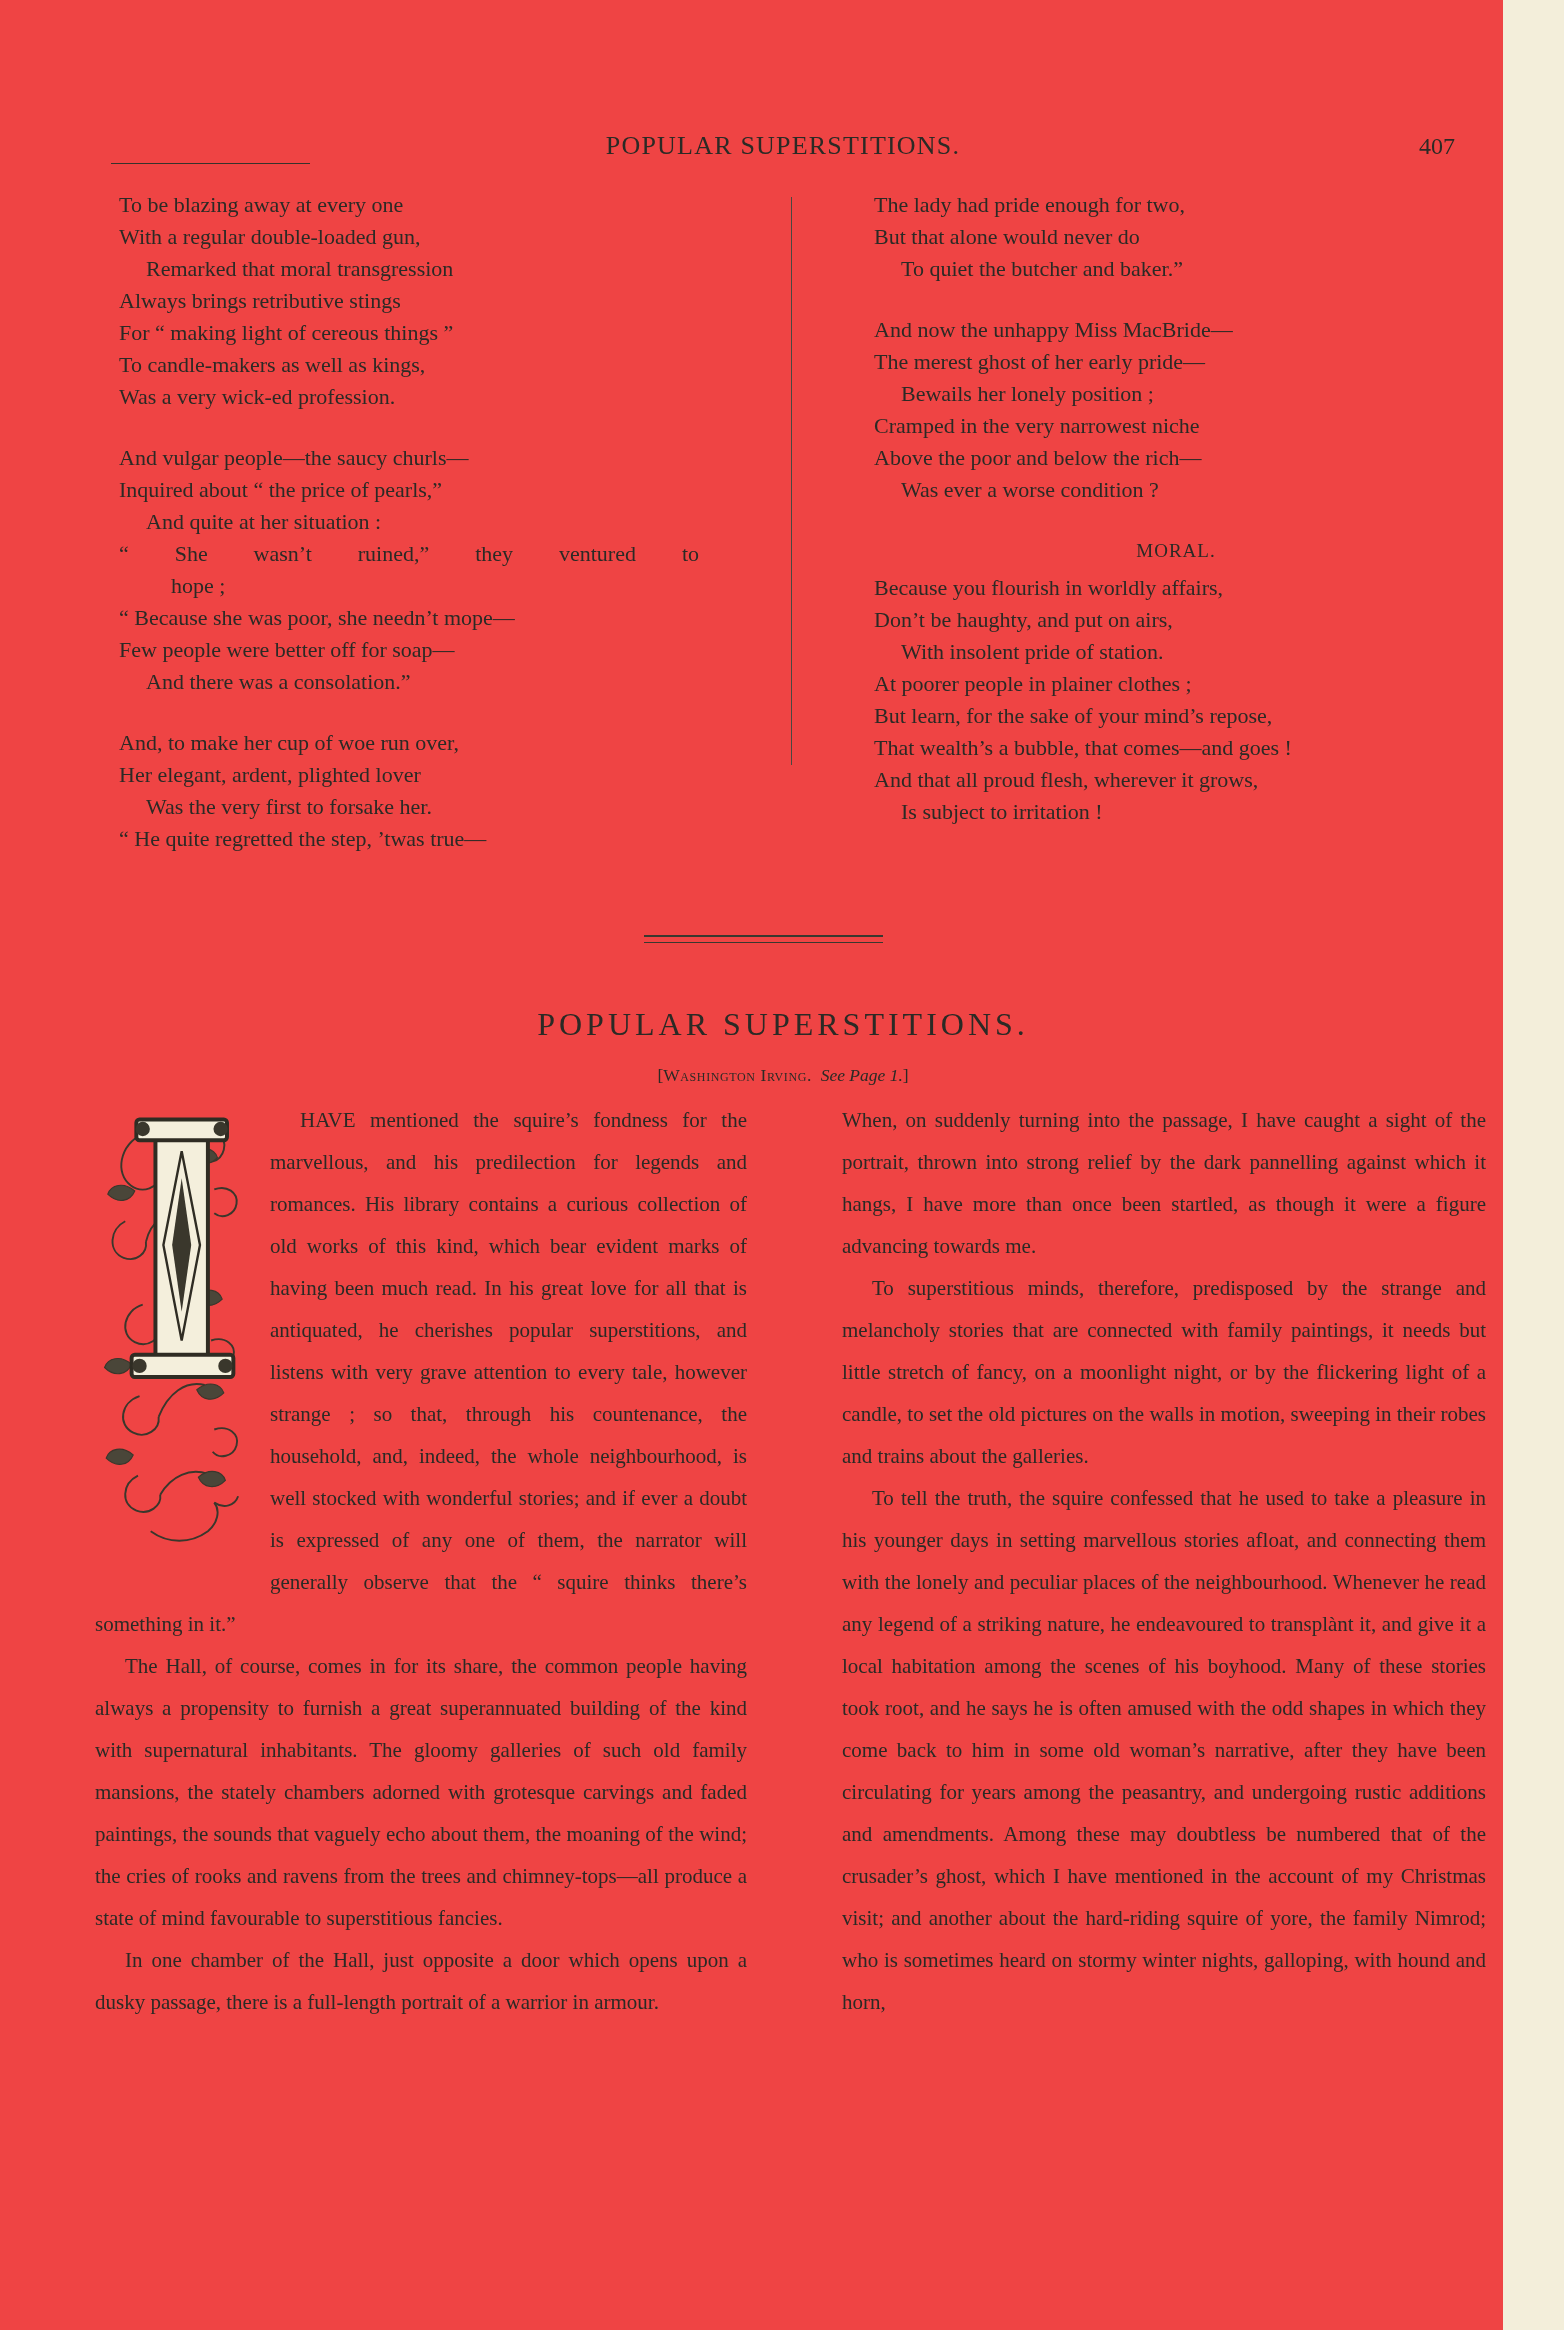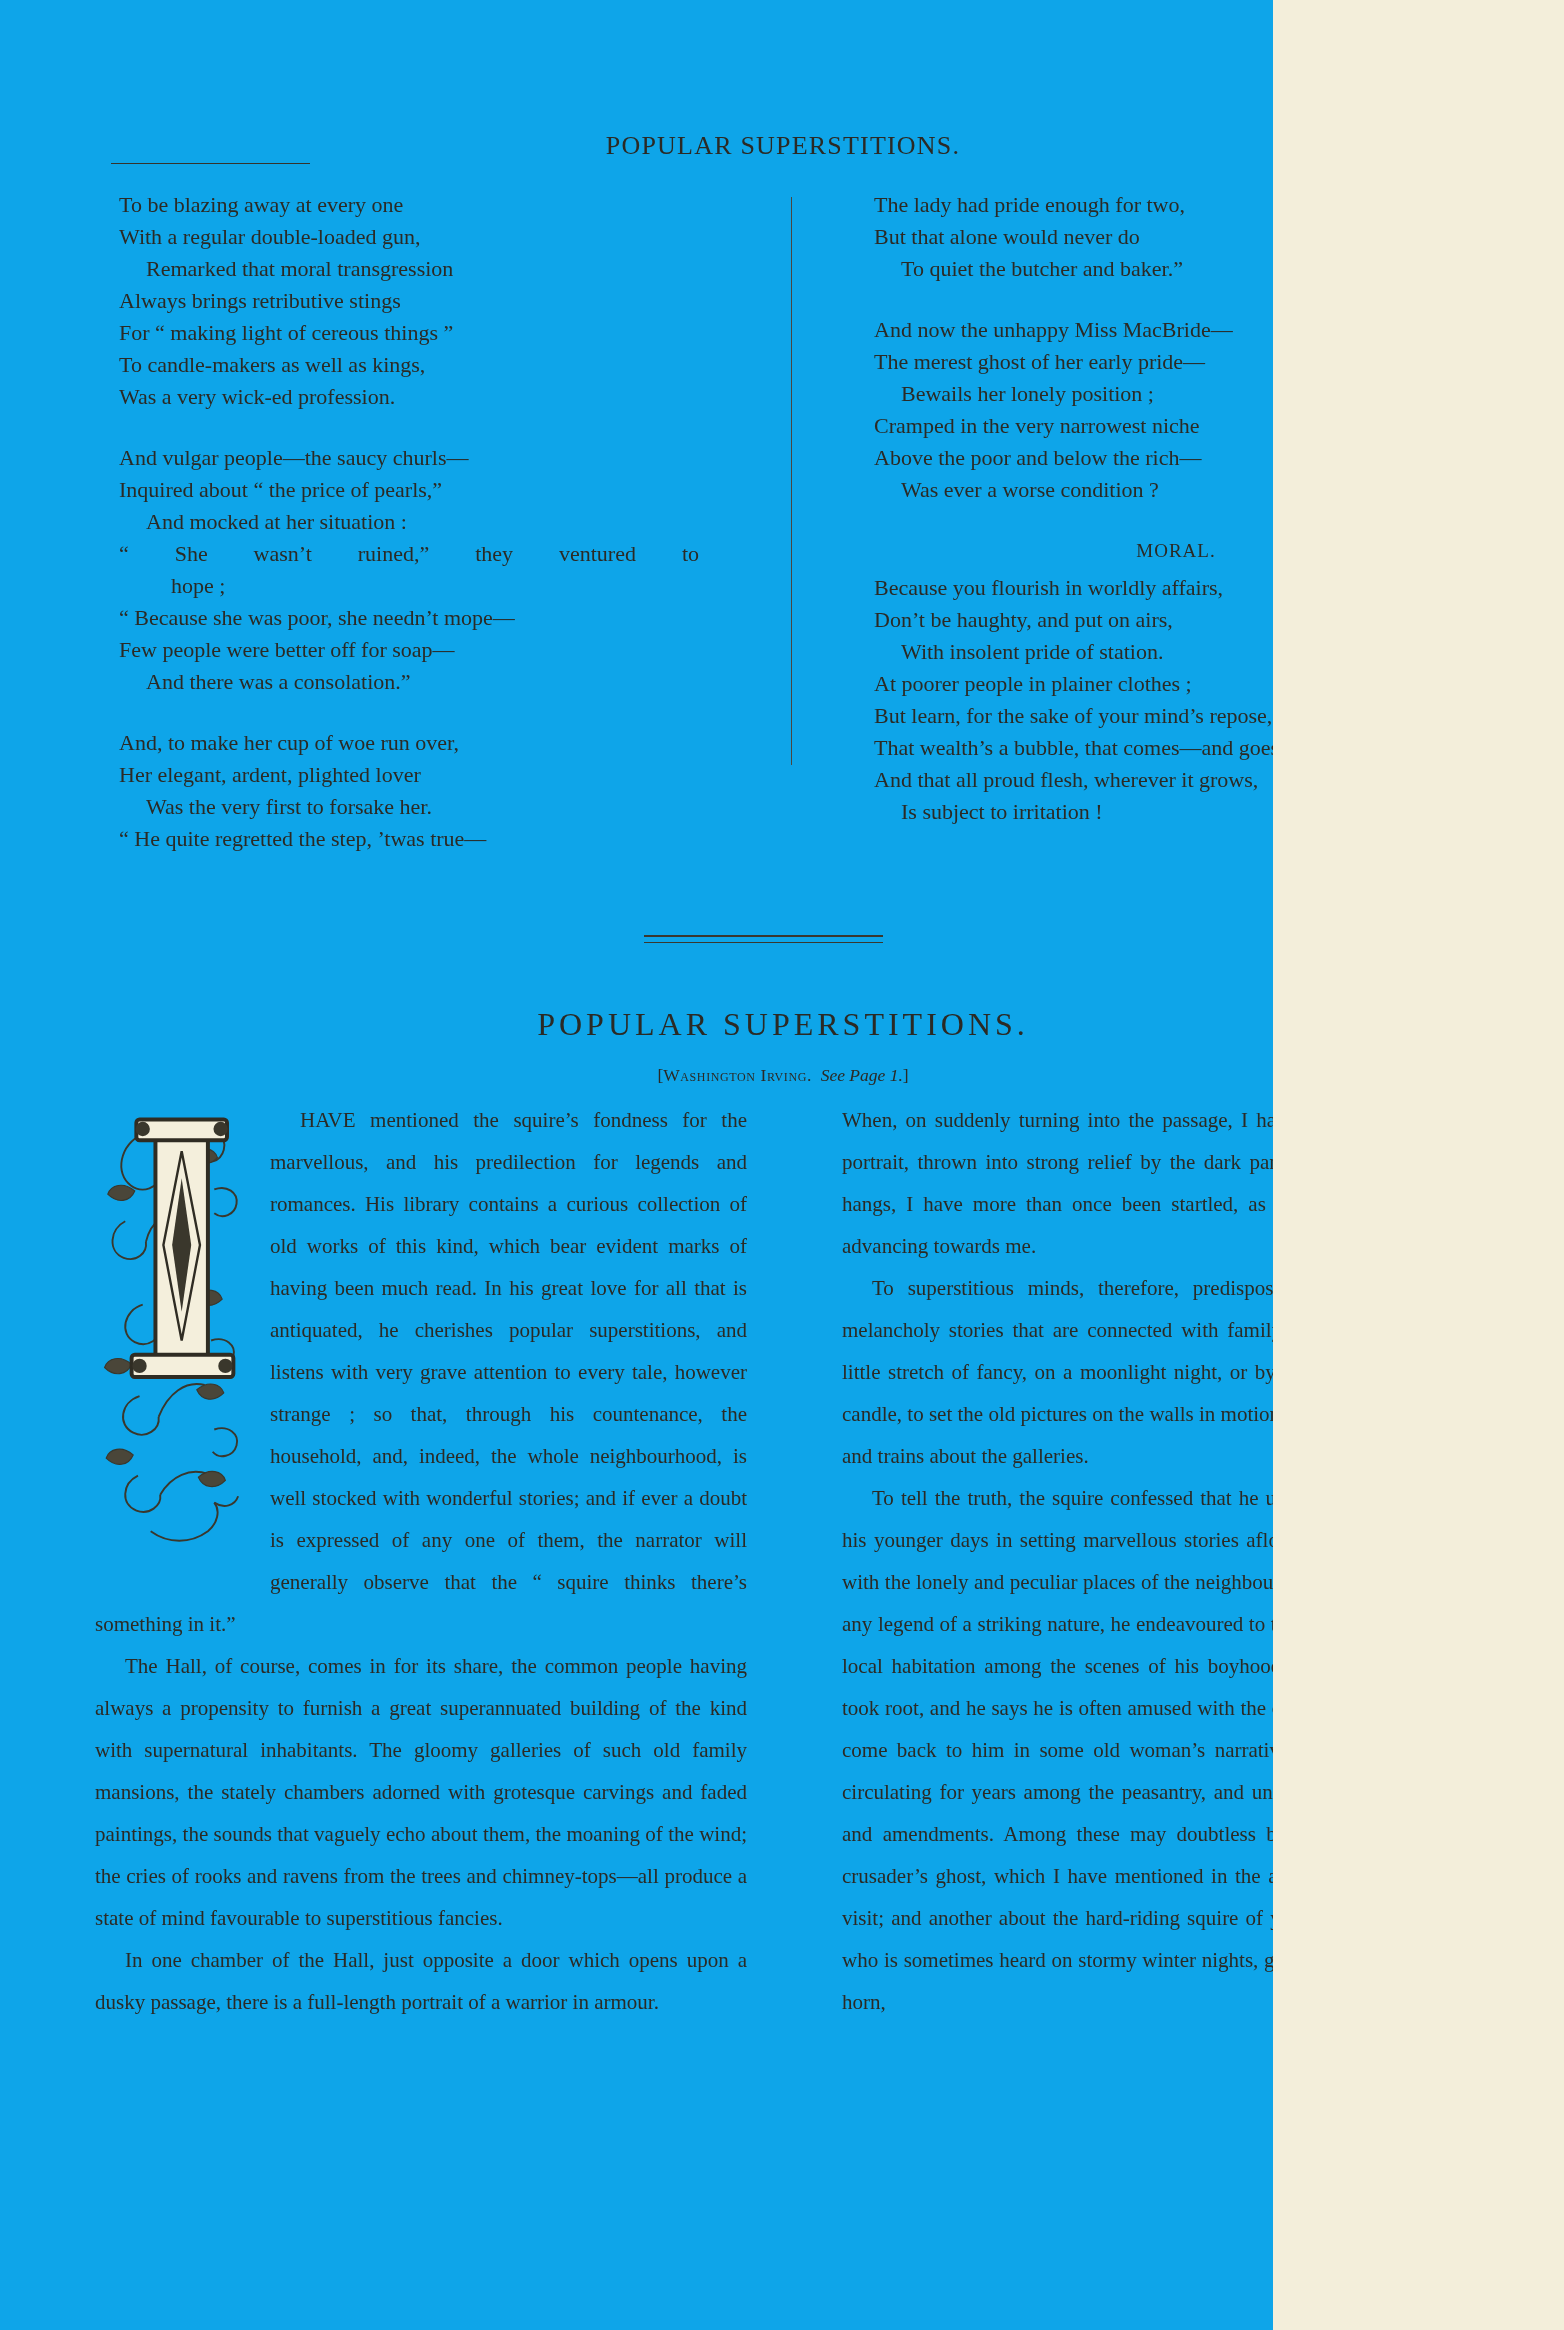--- a/index.html
+++ b/index.html
@@ -2,23 +2,23 @@
 <html style="font-size:12.7px"><head>
 <meta charset="utf-8">
 <style>
   html, body {
     margin: 0;
     padding: 0;
     background: #f3eeda;
   }
   .page {
     position: relative;
-    width: 1273px;
+    width: 1503px;
     height: 2330px;
-    background: #0ea5e9;
+    background: #ef4444;
     font-family: "Liberation Serif", serif;
     color: #2b2a25;
     overflow: hidden;
   }
   
   .header {
     position: absolute;
     left: 111px;
     top: 131px;
     width: 1344px;
@@ -165,21 +165,21 @@
           <div class="ln">With a regular double-loaded gun,</div>
           <div class="ln ind1">Remarked that moral transgression</div>
           <div class="ln">Always brings retributive stings</div>
           <div class="ln">For “ making light of cereous things ”</div>
           <div class="ln">To candle-makers as well as kings,</div>
           <div class="ln">Was a very wick-ed profession.</div>
         </div>
         <div class="stanza">
           <div class="ln">And vulgar people—the saucy churls—</div>
           <div class="ln">Inquired about “ the price of pearls,”</div>
-          <div class="ln ind1">And mocked at her situation :</div>
+          <div class="ln ind1">And quite at her situation :</div>
           <div class="ln just">“ She wasn’t ruined,” they ventured to</div>
           <div class="ln ind2">hope ;</div>
           <div class="ln">“ Because she was poor, she needn’t mope—</div>
           <div class="ln">Few people were better off for soap—</div>
           <div class="ln ind1">And there was a consolation.”</div>
         </div>
         <div class="stanza">
           <div class="ln">And, to make her cup of woe run over,</div>
           <div class="ln">Her elegant, ardent, plighted lover</div>
           <div class="ln ind1">Was the very first to forsake her.</div>

